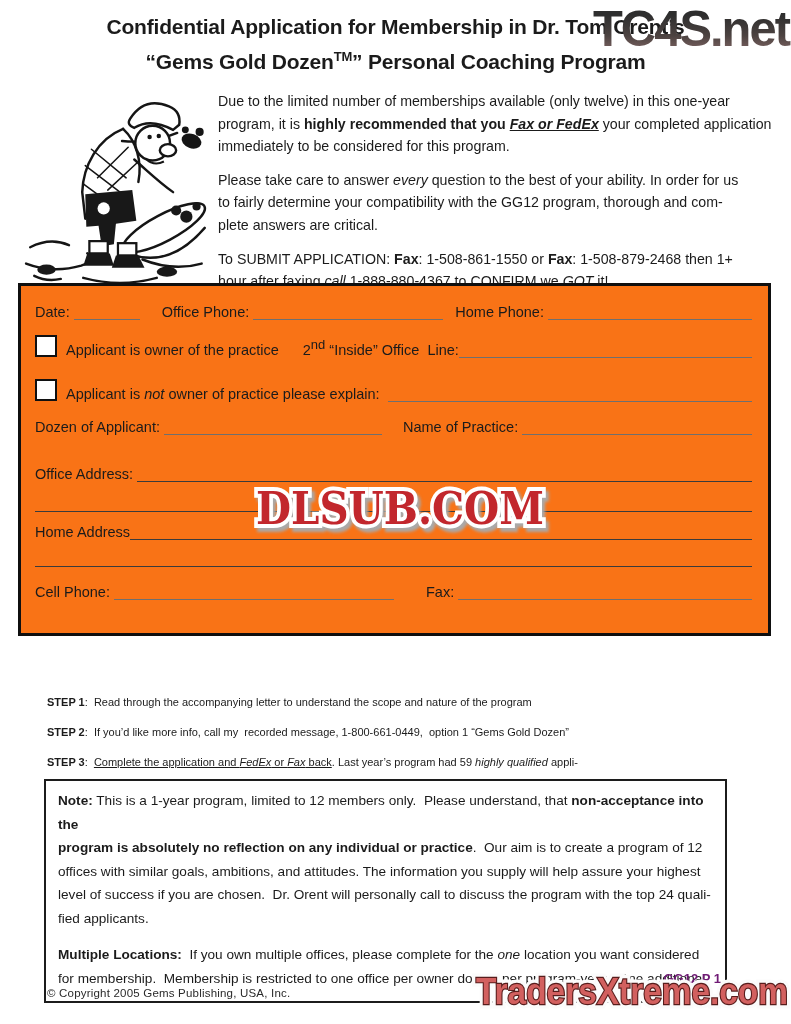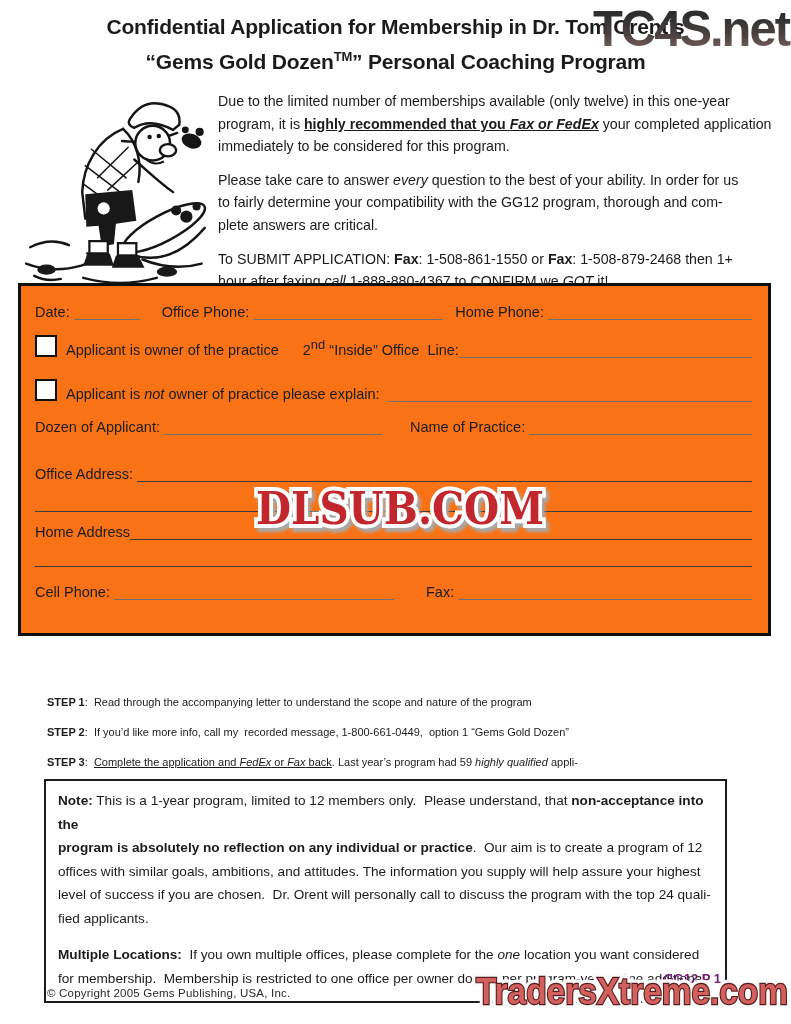--- a/index.html
+++ b/index.html
@@ -106,21 +106,21 @@
       <ellipse cx="22" cy="178" rx="9" ry="5"></ellipse>
       <ellipse cx="140" cy="180" rx="10" ry="5"></ellipse>
       <circle cx="149" cy="120" r="5"></circle>
         <circle cx="159" cy="126" r="6"></circle>
         <circle cx="169" cy="116" r="4"></circle>
     </g>
   </svg>
 
   <div class="intro">
     <p class="para rt"><span>Due to the limited number of memberships available (only twelve) in this one-year
-program, it is </span><span style="font-weight: bold; text-decoration: underline;">highly recommended that you </span><span style="font-weight: bold; font-style: italic; text-decoration: underline;">Fax or FedEx</span><span> your completed application
+program, it is </span><span style="font-weight: bold; ">highly recommended that you </span><span style="font-weight: bold; font-style: italic; text-decoration: underline;">Fax or FedEx</span><span> your completed application
 immediately to be considered for this program.</span></p>
     <p class="para rt"><span>Please take care to answer </span><span style="font-style: italic;">every</span><span> question to the best of your ability. In order for us
 to fairly determine your compatibility with the GG12 program, thorough and com-
 plete answers are critical.</span></p>
     <p class="para rt"><span>To SUBMIT APPLICATION: </span><span style="font-weight: bold;">Fax</span><span>: 1-508-861-1550 or </span><span style="font-weight: bold;">Fax</span><span>: 1-508-879-2468 then 1+
 hour after faxing </span><span style="font-style: italic; text-decoration: underline;">call</span><span> 1-888-880-4367 to </span><span style="text-decoration: underline;">CONFIRM we </span><span style="font-style: italic;  text-align: center;">GOT</span><span style="text-decoration: underline;"> it</span><span>!</span></p>
   </div>
 
   <div class="form-box">
 
@@ -142,21 +142,21 @@
 
     <div class="frow" style="top:93px;">
       <span class="cb"></span>
       <span class="lbl rt"><span>Applicant is </span><span style="font-style: italic;">not</span><span> owner of practice please explain: </span></span>
       <span class="bl" style="flex:1;"></span>
     </div>
 
     <div class="frow" style="top:131px;">
       <span class="lbl">Dozen of Applicant:</span>
       <span class="bl" style="width:218px;"></span>
-      <span class="lbl" style="margin-left:28px;">Name of Practice:</span>
+      <span class="lbl" style="margin-left:21px;">Name of Practice:</span>
       <span class="bl" style="flex:1;"></span>
     </div>
 
     <div class="frow" style="top:178px;">
       <span class="lbl">Office Address:</span>
       <span class="bl dark" style="flex:1;"></span>
     </div>
 
     <div class="frow" style="top:208px;">
       <span class="bl dark" style="flex:1; margin-left:0;"></span>

